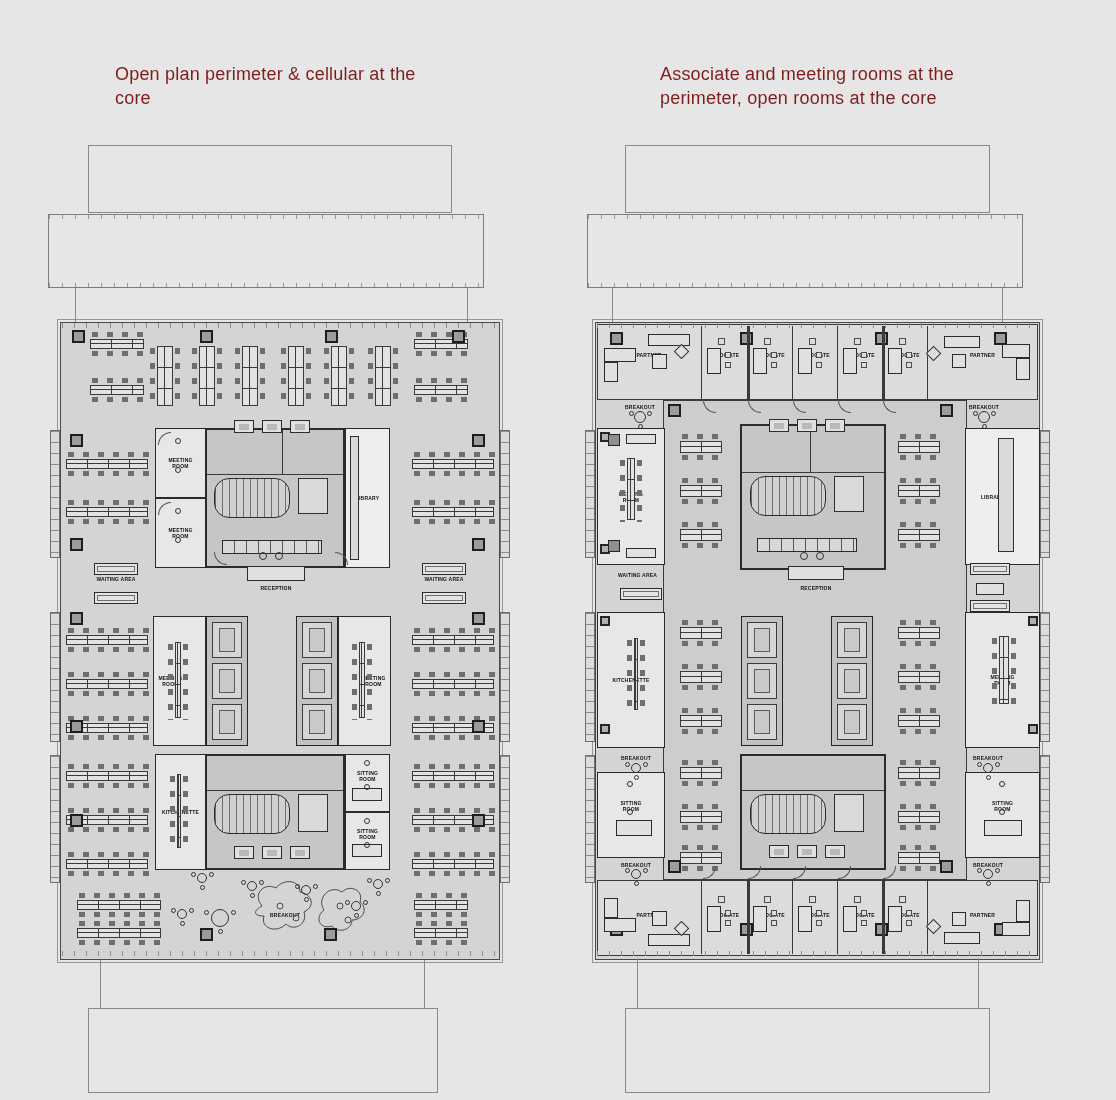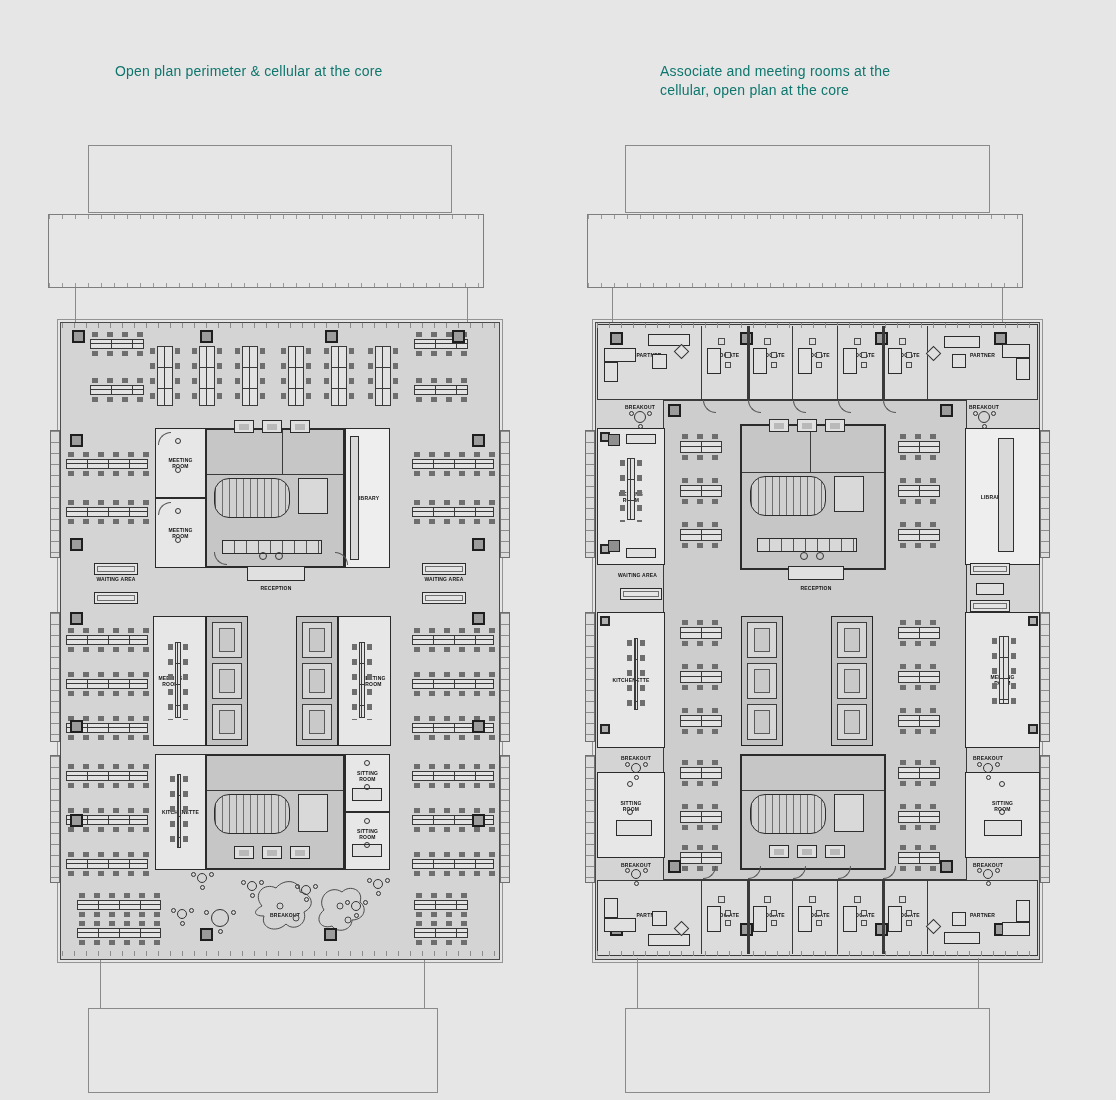--- a/index.html
+++ b/index.html
@@ -1,20 +1,20 @@
 <!DOCTYPE html>
 <html><head>
 <meta charset="utf-8">
 <style>
 *{box-sizing:border-box}
 html,body{margin:0;padding:0}
 body{background:#e6e6e6}
 .canvas{position:relative;width:1116px;height:1100px;background:#e6e6e6;font-family:"Liberation Sans",sans-serif;overflow:hidden}
 .g{position:absolute}
-.title{font-size:14px;color:#0f766e;letter-spacing:.2px;line-height:1.35;white-space:pre-line}
+.title{font-size:18px;color:#7f1d1d;letter-spacing:.2px;line-height:1.35;white-space:pre-line}
 .oline{border:1px solid #8a8a8a}
 .band{border:1px solid #7e7e7e;background-image:
  repeating-linear-gradient(90deg,#9a9a9a 0 1px,transparent 1px 13px),
  repeating-linear-gradient(90deg,#9a9a9a 0 1px,transparent 1px 13px);
  background-size:100% 4px,100% 4px;background-position:left top,left bottom;background-repeat:no-repeat,no-repeat}
 .thinline{background:#8a8a8a}
 .slab{background:#d4d4d4;border:1.5px solid #4a4a4a;outline:1px solid #949494;outline-offset:2px}
 .mull-h{background:repeating-linear-gradient(90deg,#8d8d8d 0 1px,transparent 1px 12px)}
 .bay{border:1px solid #6f6f6f;background:repeating-linear-gradient(180deg,#8d8d8d 0 1px,#dcdcdc 1px 11px)}
 .core{background:#c6c6c6;border:2px solid #2b2b2b}
@@ -58,21 +58,21 @@
 .blobsvg path{fill:none;stroke:#4a4a4a;stroke-width:1}
 .blobsvg circle{fill:none;stroke:#4a4a4a;stroke-width:1}
 </style>
 </head>
 <body>
 
 <div class="canvas">
 
   <div class="g title" style="left:115px;top:62px;width:340px">Open plan perimeter &amp; cellular at the core</div>
   <div class="g title" style="left:660px;top:62px;width:320px">Associate and meeting rooms at the
-cellular, open plan at the core</div>
+perimeter, open rooms at the core</div>
 
   <div class="g oline" style="left:88px;top:145px;width:364px;height:68px"></div>
   <div class="g band" style="left:48px;top:214px;width:436px;height:74px"></div>
   <div class="g slab" style="left:60px;top:322px;width:440px;height:638px"></div>
   <div class="g oline" style="left:88px;top:1008px;width:350px;height:85px"></div>
 
   <div class="g oline" style="left:625px;top:145px;width:365px;height:68px"></div>
   <div class="g band" style="left:587px;top:214px;width:436px;height:74px"></div>
   <div class="g slab" style="left:595px;top:322px;width:445px;height:638px"></div>
   <div class="g oline" style="left:625px;top:1008px;width:365px;height:85px"></div>

